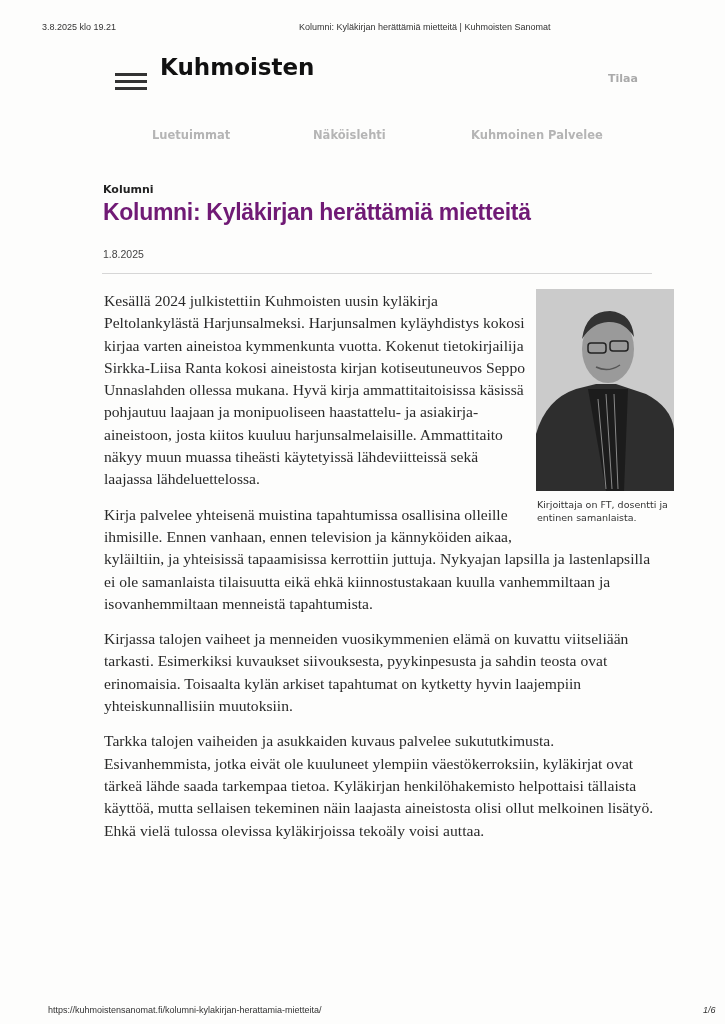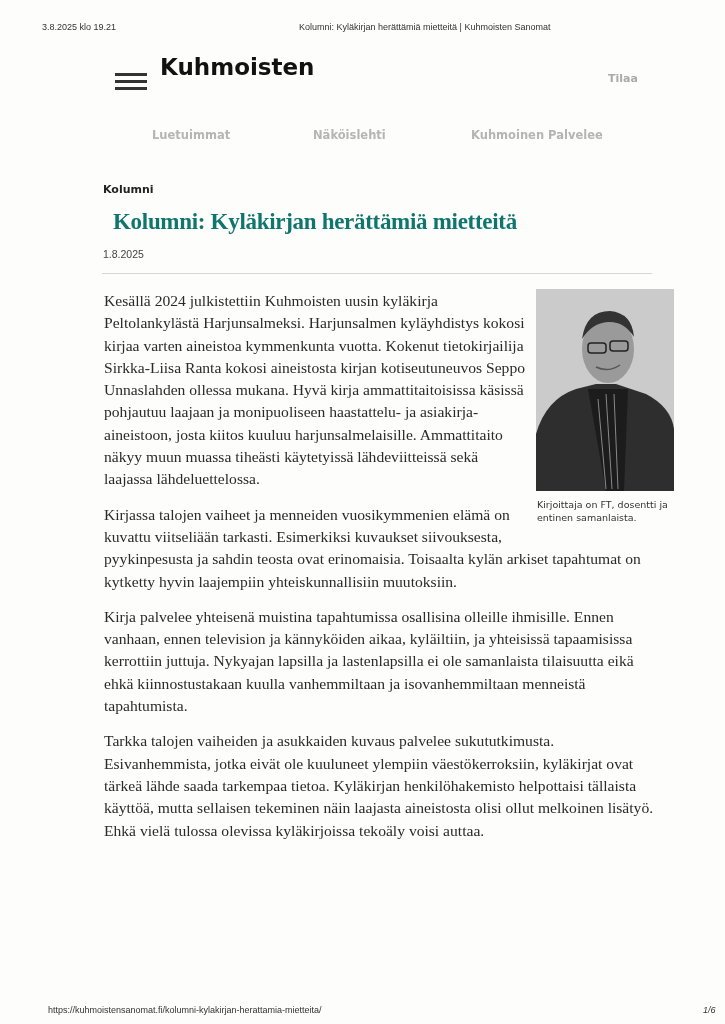--- a/index.html
+++ b/index.html
@@ -30,23 +30,23 @@
   .nav { position: absolute; top: 128px; left: 0; width: 725px; }
   .nav a {
     position: absolute; font-family: "DejaVu Sans", sans-serif; font-weight: bold;
     font-size: 11.5px; color: #b5b5b5; text-decoration: none; white-space: nowrap; text-align: right;
   }
   .category {
     position: absolute; top: 183px; left: 103px;
     font-family: "DejaVu Sans", sans-serif; font-weight: bold; font-size: 11px; color: #222;
   }
   .headline {
-    position: absolute; top: 198px; left: 102px; margin: 11px;
-    font-family: Liberation Serif, serif; font-weight: bold; font-size: 23px;
-    color: #0f766e; letter-spacing: -0.3px; white-space: nowrap;
+    position: absolute; top: 198px; left: 102px; margin: 1px;
+    font-family: Liberation Sans, sans-serif; font-weight: bold; font-size: 23px;
+    color: #701a75; letter-spacing: -0.3px; white-space: nowrap;
   }
   .pubdate {
     position: absolute; top: 248px; left: 103px;
     font-family: Liberation Sans, sans-serif; font-size: 10.5px; color: #444;
   }
   .rule { position: absolute; top: 273px; left: 102px; width: 550px; height: 1px; background: #d6d6d6; }
   .article {
     position: absolute; top: 290px; left: 104px; width: 560px;
     font-family: "Liberation Serif", serif; font-size: 15.6px; line-height: 22.3px; color: #2a2a2a;
   }
@@ -114,21 +114,21 @@
         <ellipse cx="72" cy="60" rx="26" ry="34" fill="#9a9a9a"></ellipse>
         <path d="M46 50 Q50 22 74 22 Q96 24 98 48 Q88 32 72 33 Q56 34 46 50 Z" fill="#333"></path>
         <rect x="52" y="54" width="18" height="10" rx="3" fill="none" stroke="#222" stroke-width="1.5"></rect>
         <rect x="74" y="52" width="18" height="10" rx="3" fill="none" stroke="#222" stroke-width="1.5"></rect>
         <path d="M60 78 Q72 84 84 76" stroke="#555" stroke-width="1.5" fill="none"></path>
       </svg>
     </div>
     <figcaption class="caption">Kirjoittaja on FT, dosentti ja entinen samanlaista.</figcaption>
   </figure>
   <p>Kesällä 2024 julkistettiin Kuhmoisten uusin kyläkirja Peltolankylästä Harjunsalmeksi. Harjunsalmen kyläyhdistys kokosi kirjaa varten aineistoa kymmenkunta vuotta. Kokenut tietokirjailija Sirkka-Liisa Ranta kokosi aineistosta kirjan kotiseutuneuvos Seppo Unnaslahden ollessa mukana. Hyvä kirja ammattitaitoisissa käsissä pohjautuu laajaan ja monipuoliseen haastattelu- ja asiakirja-aineistoon, josta kiitos kuuluu harjunsalmelaisille. Ammattitaito näkyy muun muassa tiheästi käytetyissä lähdeviitteissä sekä laajassa lähdeluettelossa.</p>
+  <p>Kirja palvelee yhteisenä muistina tapahtumissa osallisina olleille ihmisille. Ennen vanhaan, ennen television ja kännyköiden aikaa, kyläiltiin, ja yhteisissä tapaamisissa kerrottiin juttuja. Nykyajan lapsilla ja lastenlapsilla ei ole samanlaista tilaisuutta eikä ehkä kiinnostustakaan kuulla vanhemmiltaan ja isovanhemmiltaan menneistä tapahtumista.</p>
   <p>Kirjassa talojen vaiheet ja menneiden vuosikymmenien elämä on kuvattu viitseliään tarkasti. Esimerkiksi kuvaukset siivouksesta, pyykinpesusta ja sahdin teosta ovat erinomaisia. Toisaalta kylän arkiset tapahtumat on kytketty hyvin laajempiin yhteiskunnallisiin muutoksiin.</p>
-  <p>Kirja palvelee yhteisenä muistina tapahtumissa osallisina olleille ihmisille. Ennen vanhaan, ennen television ja kännyköiden aikaa, kyläiltiin, ja yhteisissä tapaamisissa kerrottiin juttuja. Nykyajan lapsilla ja lastenlapsilla ei ole samanlaista tilaisuutta eikä ehkä kiinnostustakaan kuulla vanhemmiltaan ja isovanhemmiltaan menneistä tapahtumista.</p>
   <p>Tarkka talojen vaiheiden ja asukkaiden kuvaus palvelee sukututkimusta. Esivanhemmista, jotka eivät ole kuuluneet ylempiin väestökerroksiin, kyläkirjat ovat tärkeä lähde saada tarkempaa tietoa. Kyläkirjan henkilöhakemisto helpottaisi tällaista käyttöä, mutta sellaisen tekeminen näin laajasta aineistosta olisi ollut melkoinen lisätyö. Ehkä vielä tulossa olevissa kyläkirjoissa tekoäly voisi auttaa.</p>
 </article>
 
 <div class="print-footer">
   <span class="url">https://kuhmoistensanomat.fi/kolumni-kylakirjan-herattamia-mietteita/</span>
   <span class="page">1/6</span>
 </div>
 
 </body></html>

